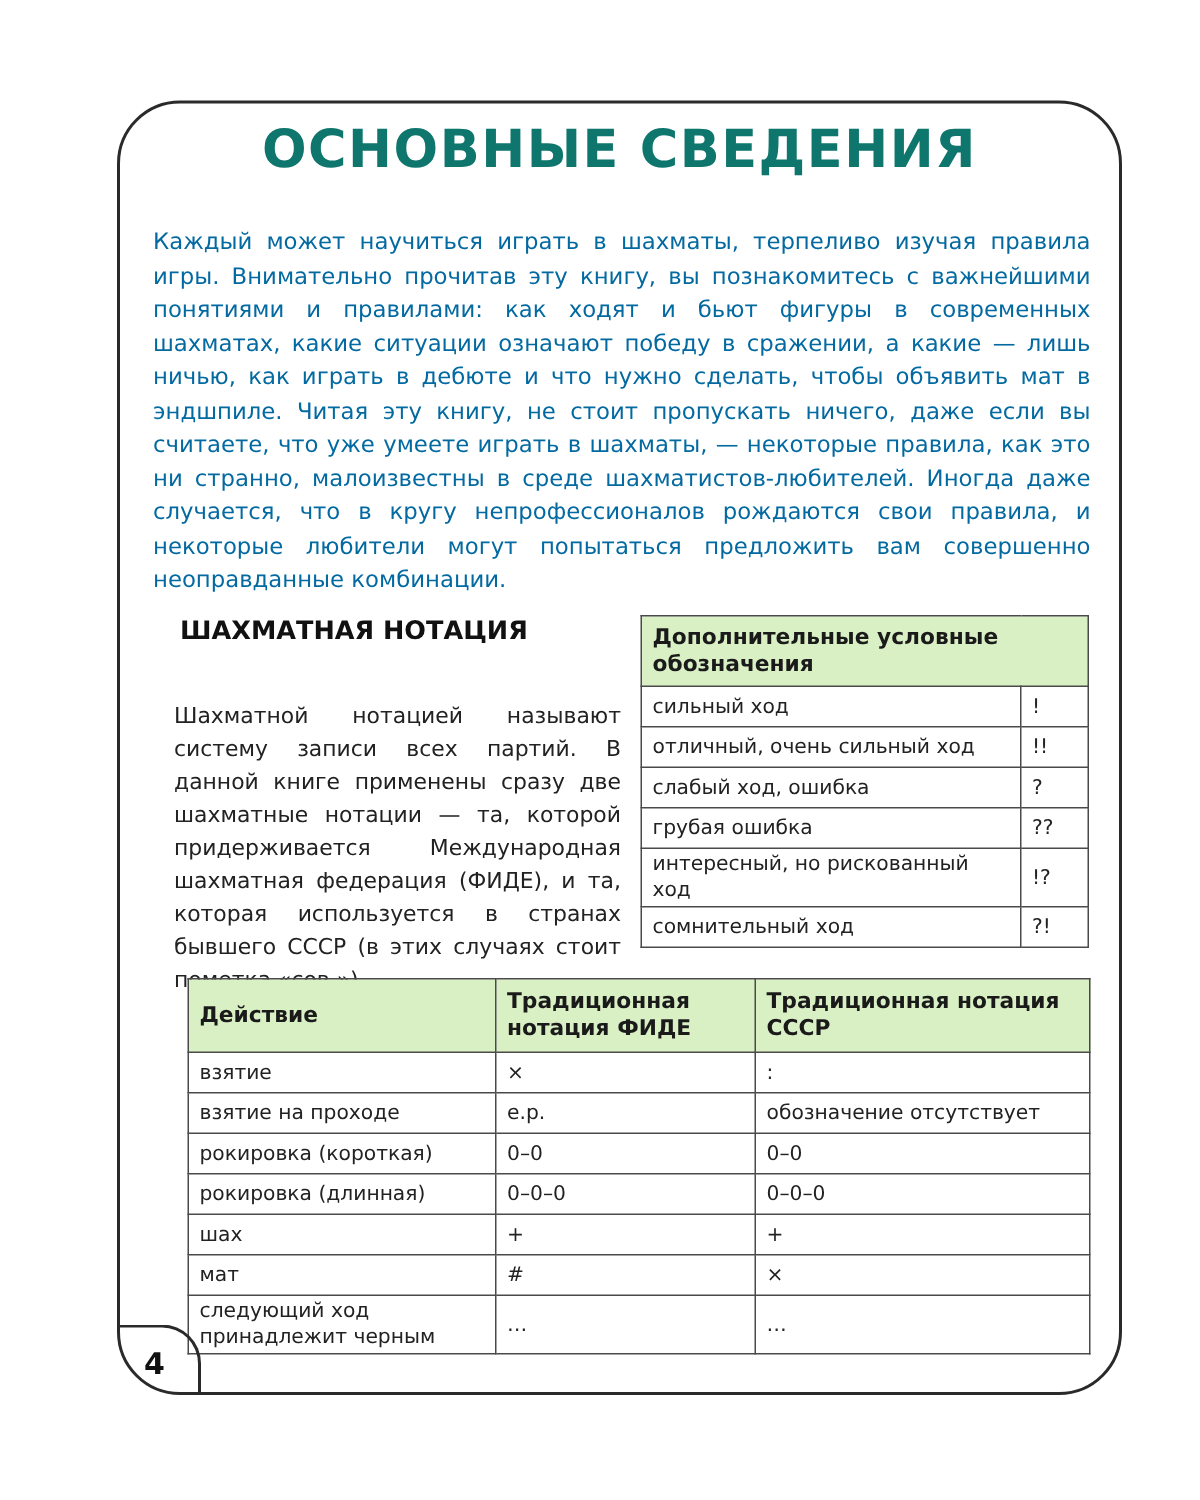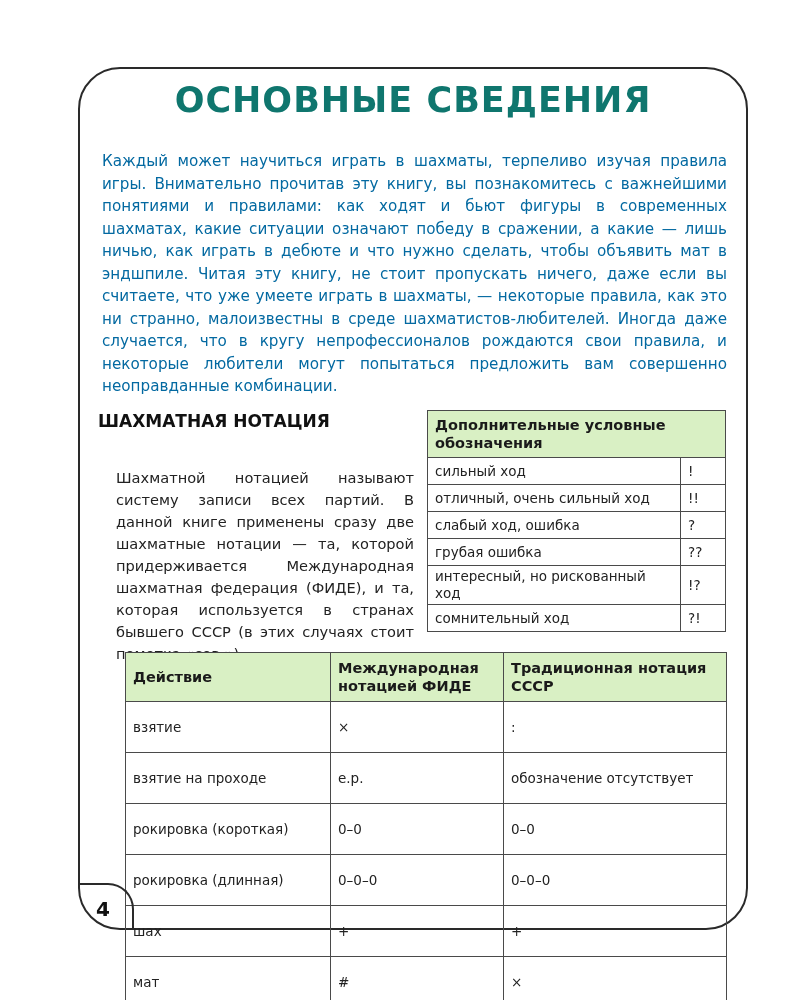--- a/index.html
+++ b/index.html
@@ -6,36 +6,36 @@
   body { width: 800px; height: 1000px; position: relative; overflow: hidden;
          font-family: "Liberation Sans", "DejaVu Sans", sans-serif; color: #1a1a1a; }
   .frame { position: absolute; left: 78px; top: 67px; width: 670px; height: 863px;
            border: 2px solid #2a2a2a; border-radius: 42px; box-sizing: border-box; }
   .title { position: absolute; left: 78px; top: 80px; width: 670px; text-align: center;
            font-family: "DejaVu Sans", sans-serif; font-weight: bold; font-size: 35px;
            letter-spacing: 1px; color: #0f766e; }
   .intro { position: absolute; left: 102px; top: 150px; width: 625px;
            font-family: "DejaVu Sans", sans-serif; font-size: 15.2px; line-height: 22.5px;
            text-align: justify; hyphens: auto; color: #0369a1; }
-  .sec-head { position: absolute; left: 98px; top: 411px; font-family: "DejaVu Sans", sans-serif;
+  .sec-head { position: absolute; left: 120px; top: 411px; font-family: "DejaVu Sans", sans-serif;
               font-weight: bold; font-size: 17px; color: #111; }
   .sec-text { position: absolute; left: 102px; top: 453px; width: 298px;
               font-family: "DejaVu Sans", sans-serif; font-size: 14.6px; line-height: 22px;
               text-align: justify; color: #222; }
   table { border-collapse: collapse; font-family: "DejaVu Sans", sans-serif; }
   td, th { border: 1.5px solid #4a4a4a; text-align: left; vertical-align: middle; }
   .t-symbols { position: absolute; left: 427px; top: 410px; width: 299px; }
   .t-symbols th { background: #d9f0c4; font-size: 14.5px; font-weight: bold;
                   padding: 3px 7px; line-height: 18px; height: 40px; }
   .t-symbols td { font-size: 13.5px; padding: 2px 7px; height: 22px; line-height: 17px; color: #222; margin-top: 43px; }
   .t-symbols td.sym { width: 30px; }
   .t-notation { position: absolute; left: 125px; top: 652px; width: 602px; }
   .t-notation th { background: #d9f0c4; font-size: 14.5px; font-weight: bold;
                    padding: 3px 7px; line-height: 18px; height: 42px; }
-  .t-notation td { font-size: 13.5px; padding: 14px 7px; height: 22px; line-height: 17px; color: #222; }
+  .t-notation td { font-size: 13.5px; padding: 2px 7px; height: 22px; line-height: 17px; color: #222; }
   .c1 { width: 190px; } .c2 { width: 158px; }
   .page-tab { position: absolute; left: 78px; top: 883px; width: 56px; height: 47px;
               border-top: 2px solid #2a2a2a; border-right: 2px solid #2a2a2a;
               border-top-right-radius: 26px; box-sizing: border-box; }
   .page-num { position: absolute; left: 96px; top: 897px; font-family: "DejaVu Sans", sans-serif;
               font-weight: bold; font-size: 20px; color: #111; }
 </style>
 </head>
 <body>
 
@@ -80,21 +80,21 @@
       <td>сомнительный ход</td>
       <td class="sym">?!</td>
     </tr>
   </tbody>
 </table>
 
 <table class="t-notation">
   <thead>
     <tr>
       <th class="c1">Действие</th>
-      <th class="c2">Международная нотацией ФИДЕ</th>
+      <th class="c2">Традиционная нотация ФИДЕ</th>
       <th>Традиционная нотация СССР</th>
     </tr>
   </thead>
   <tbody>
     <tr>
       <td>взятие</td>
       <td>×</td>
       <td>:</td>
     </tr>
     <tr>

